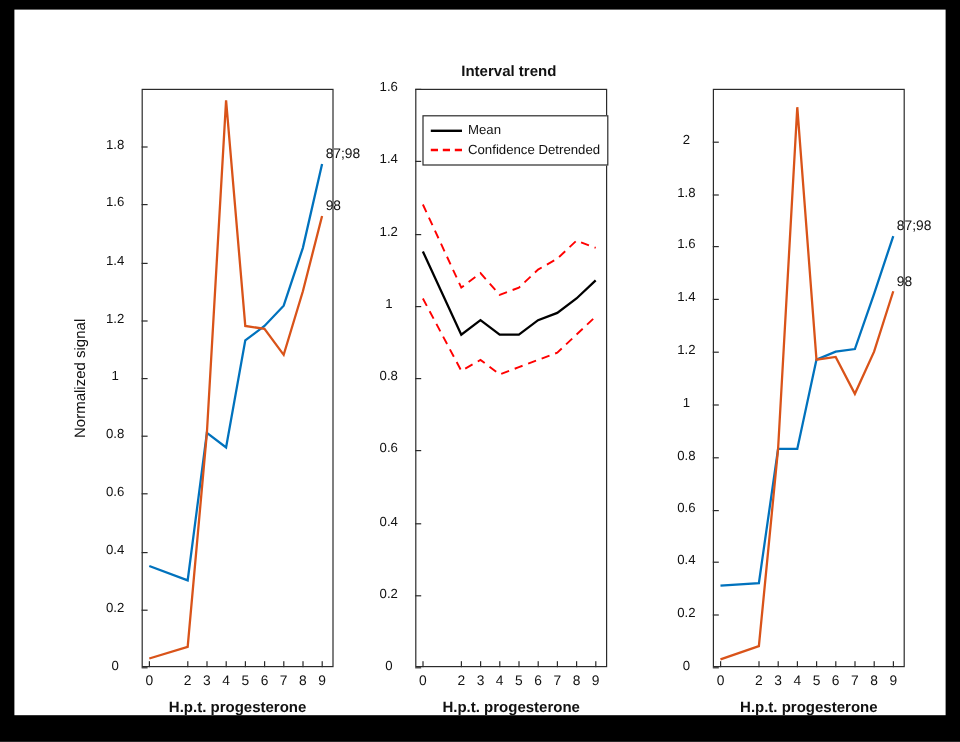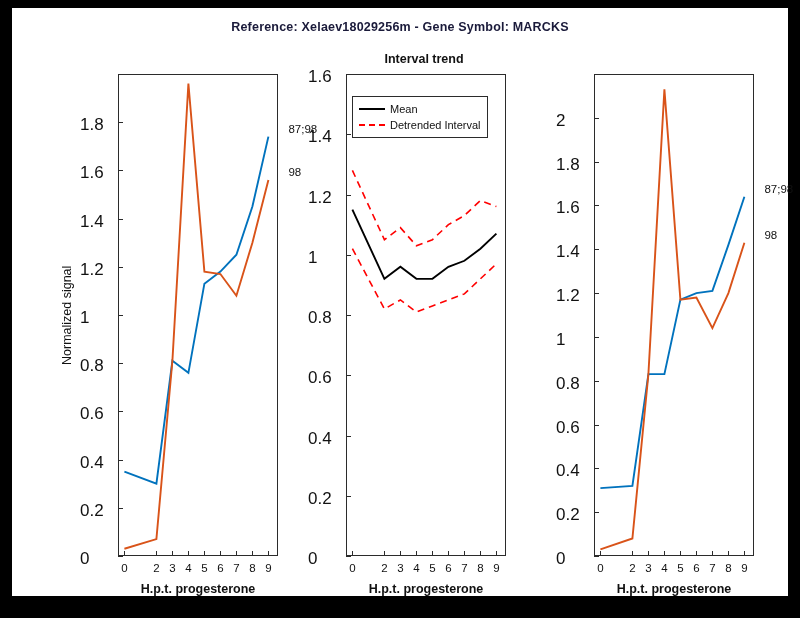--- a/index.html
+++ b/index.html
@@ -4,35 +4,34 @@
 <style>
   html,body{margin:0;padding:0;background:#000;}
   body{width:800px;height:618px;font-family:"Liberation Sans",sans-serif;overflow:hidden;}
   #figure{position:absolute;left:12px;top:8px;width:776px;height:588px;background:#ffffff;}
   #title{position:absolute;left:0;top:12px;width:776px;text-align:center;font-size:12.5px;font-weight:bold;color:#1a1a3a;letter-spacing:0.2px;}
   .panel{position:absolute;top:44px;height:500px;}
   .ptitle{position:absolute;top:0;width:100%;text-align:center;font-size:12.5px;font-weight:bold;color:#111;}
   .plotbox{position:absolute;border:1px solid #2b2b2b;box-sizing:border-box;background:#fff;}
   .ylabel{position:absolute;font-size:12.5px;color:#111;transform-origin:0 0;transform:rotate(-90deg);white-space:nowrap;}
   .xlabel{position:absolute;font-size:12.5px;font-weight:bold;color:#111;width:100%;text-align:center;}
-  .ytick{position:absolute;font-size:17px;color:#111;text-align:left;white-space:nowrap;}
+  .ytick{position:absolute;font-size:11px;color:#111;text-align:center;white-space:nowrap;}
   .xtick{position:absolute;font-size:11.5px;color:#111;text-align:center;white-space:nowrap;}
   .tickmark{position:absolute;background:#2b2b2b;}
-  .ann{position:absolute;font-size:11.5px;color:#111;white-space:nowrap;margin-left:17px;}
+  .ann{position:absolute;font-size:11.5px;color:#111;white-space:nowrap;}
   .legend{position:absolute;border:1px solid #2b2b2b;background:#fff;box-sizing:border-box;padding:4px 6px;}
   .legrow{display:flex;align-items:center;height:16px;}
   .legline{width:26px;height:0;border-top-width:2px;border-top-style:solid;margin-right:5px;}
   .legtxt{font-size:11px;color:#111;}
   svg{position:absolute;left:0;top:0;overflow:visible;}
 </style>
 </head>
 <body>
 
 <div id="figure">
-  <div id="title">Reference:  Xelaev18029256m - Gene Symbol:  MARCKS</div>
 
   <div class="panel" id="panel1" style="left:40px;width:248px;">
     <div class="ylabel" id="ylab1" style="left: 8px; top: 313px;">Normalized signal</div>
     <div class="plotbox" id="box1" style="left: 66px; top: 22px; width: 160px; height: 482px;"></div>
     <div class="xlabel" id="xlab1" style="top: 530px; left: 26px; width: 240px;">H.p.t. progesterone</div>
   <div class="ytick" style="left: 28px; width: 32px; top: 497px;">0</div>
       <div class="tickmark" style="left: 66px; top: 504px; width: 5px; height: 1px;"></div>
       <div class="ytick" style="left: 28px; width: 32px; top: 448.8px;">0.2</div>
       <div class="tickmark" style="left: 66px; top: 455.8px; width: 5px; height: 1px;"></div>
       <div class="ytick" style="left: 28px; width: 32px; top: 400.6px;">0.4</div>
@@ -122,21 +121,21 @@
         <polyline points="6.40,96.40 38.40,165.69 54.40,153.64 70.40,171.71 86.40,165.69 102.40,150.63 118.40,141.59 134.40,126.53 150.40,132.55" fill="none" stroke="#ff0000" stroke-width="1.6" stroke-dasharray="7,5"></polyline>
         <polyline points="6.40,174.73 38.40,234.98 54.40,225.94 70.40,237.99 86.40,231.96 102.40,225.94 118.40,219.91 134.40,204.85 150.40,189.79" fill="none" stroke="#ff0000" stroke-width="1.6" stroke-dasharray="7,5"></polyline>
       </svg>
       <div class="legend" style="left: 52px; top: 44px;">
         <div class="legrow">
           <div class="legline" style="border-top-color: rgb(0, 0, 0); border-top-style: solid;"></div>
           <span class="legtxt">Mean</span>
         </div>
         <div class="legrow">
           <div class="legline" style="border-top-color: rgb(255, 0, 0); border-top-style: dashed;"></div>
-          <span class="legtxt">Detrended Interval</span>
+          <span class="legtxt">Confidence Detrended</span>
         </div>
       </div>
     </div>
 
   <div class="panel" id="panel3" style="left:536px;width:248px;">
     <div class="plotbox" id="box3" style="left: 46px; top: 22px; width: 160px; height: 482px;"></div>
     <div class="xlabel" id="xlab3" style="top: 530px; left: 6px; width: 240px;">H.p.t. progesterone</div>
   <div class="ytick" style="left: 8px; width: 32px; top: 497px;">0</div>
       <div class="tickmark" style="left: 46px; top: 504px; width: 5px; height: 1px;"></div>
       <div class="ytick" style="left: 8px; width: 32px; top: 453.182px;">0.2</div>

